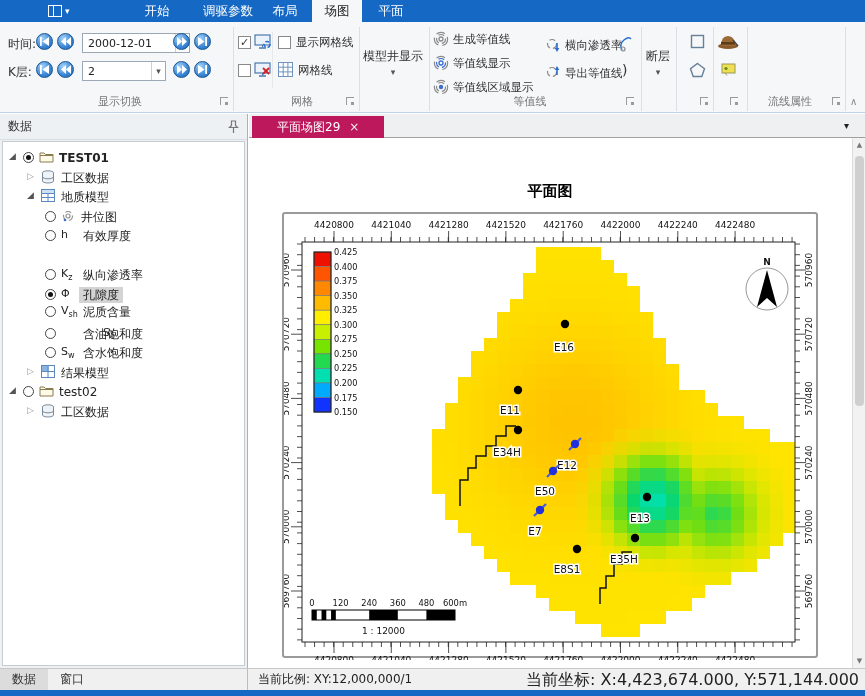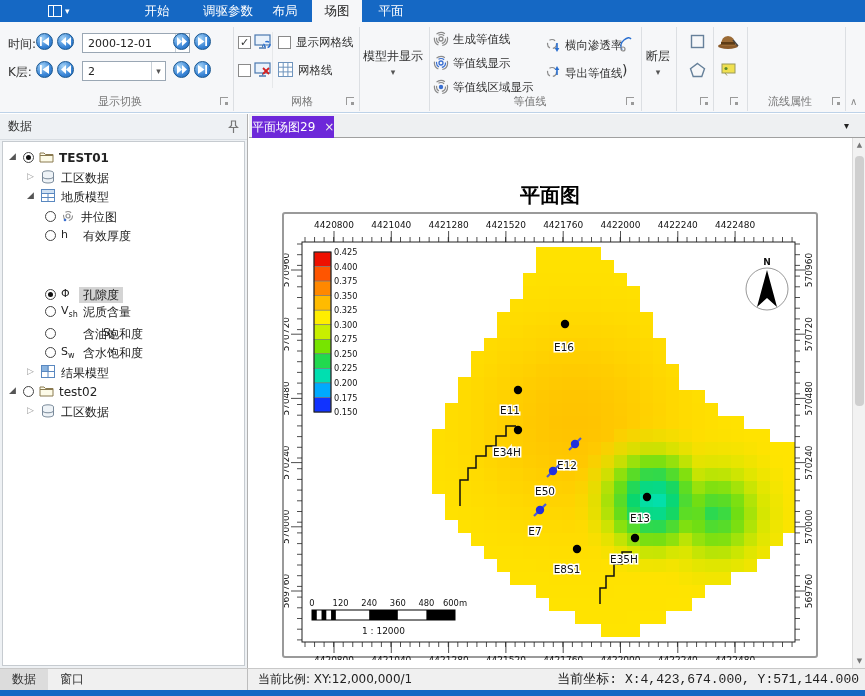--- a/index.html
+++ b/index.html
@@ -44,39 +44,39 @@
   .tradio.on:after{content:"";position:absolute;left:2px;top:2px;width:5px;height:5px;border-radius:50%;background:#111;}
   .ticon{position:absolute;top:2px;width:15px;height:15px;}
   .tglyph{position:absolute;top:2px;font-size:11px;color:#222;white-space:nowrap;}
   .tglyph sub{font-size:8px;}
   .tlabel{position:absolute;top:2px;font-size:12px;color:#222;white-space:nowrap;padding:0 4px;line-height:16px;}
   .tlabel.bold{font-weight:bold;}
   .tlabel.sel{background:#d4d4d4;}
   
   #docarea{position:absolute;left:249px;top:114px;width:616px;height:554px;background:#fff;}
   #tabstrip{position:absolute;left:0;top:0;width:100%;height:24px;background:#eef0f2;border-bottom:1px solid #a0a0a0;}
-  .doctab{position:absolute;left:3px;top:2px;height:22px;background:#6d28d9;color:#fff;font-size:12px;
-          display:flex;align-items:center;gap:9px;padding:0 0;}
+  .doctab{position:absolute;left:3px;top:2px;height:22px;background:#be185d;color:#fff;font-size:12px;
+          display:flex;align-items:center;gap:9px;padding:0 25px;}
   .doctab-x{font-size:12px;color:#eee;}
   #tablist-arr{position:absolute;right:16px;top:6px;color:#222;font-size:10px;}
   #canvas{position:absolute;left:0;top:24px;width:616px;height:530px;background:#fff;overflow:hidden;}
-  #map-title{position:absolute;left:33px;top:44px;width:536px;text-align:center;font-size:20px;font-weight:bold;color:#000;}
+  #map-title{position:absolute;left:33px;top:44px;width:536px;text-align:center;font-size:15px;font-weight:bold;color:#000;}
   #map-page{position:absolute;left:33px;top:74px;width:536px;height:446px;background:#fff;
             border:2px solid #9a9a9a;border-radius:3px;}
   #map-svg text{font-family:"DejaVu Sans","Liberation Sans",sans-serif;}
   #vscroll{position:absolute;right:0;top:0;width:13px;height:530px;background:#f2f2f2;border-left:1px solid #dcdcdc;}
   .scr-arr{position:absolute;left:0;width:13px;text-align:center;font-size:7px;color:#777;}
   #scr-thumb{position:absolute;left:2px;top:18px;width:9px;height:250px;background:#cfcfcf;border-radius:4px;}
   
   #statusbar{position:absolute;left:0;top:668px;width:865px;height:22px;background:#f0f0f0;border-top:1px solid #c8c8c8;}
   #status-left{position:absolute;left:0;top:0;width:248px;height:22px;border-right:1px solid #bdbdbd;display:flex;align-items:stretch;}
   .stab{padding:0 12px;line-height:21px;font-size:12px;color:#333;}
   .stab.active{background:#dcdcdc;}
   #status-scale{position:absolute;left:258px;top:0;line-height:21px;font-size:12px;color:#222;}
-  #status-coord{position:absolute;right:6px;top:0;line-height:21px;font-size:13px;color:#222;font-family:Liberation Mono, monospace;}
+  #status-coord{position:absolute;right:6px;top:0;line-height:21px;font-size:16px;color:#222;}
   #bluestrip{position:absolute;left:0;top:690px;width:865px;height:6px;background:#1568c4;}
 </style>
 </head>
 <body>
 
 <div id="app">
 
   <div id="titlebar">
     <div id="appmenu">
       <svg width="14" height="12" viewBox="0 0 14 12">
@@ -322,20 +322,25 @@
               <circle cx="7" cy="7" r="2" fill="none" stroke="#909090" stroke-width="1.2"></circle>
               <circle cx="7" cy="7" r="4.5" fill="none" stroke="#909090" stroke-width="1.1" stroke-dasharray="6 3"></circle>
               <circle cx="4" cy="11" r="1.3" fill="#3a6fd0"></circle>
             </svg></span>
           <span class="tlabel" style="left: 74px;">井位图</span>
         </div>
         <div class="trow" style="top: 84px;">
           <span class="tradio" style="left: 42px;"></span>
           <span class="tglyph" style="left: 58px;">h</span>
           <span class="tlabel" style="left: 76px;">有效厚度</span>
+        </div>
+        <div class="trow" style="top: 123px;">
+          <span class="tradio" style="left: 42px;"></span>
+          <span class="tglyph" style="left: 58px;">K<sub>z</sub></span>
+          <span class="tlabel" style="left: 76px;">纵向渗透率</span>
         </div>
         <div class="trow" style="top: 142.5px;">
           <span class="tradio on" style="left: 42px;"></span>
           <span class="tglyph" style="left: 58px;">Φ</span>
           <span class="tlabel sel" style="left: 76px;">孔隙度</span>
         </div>
         <div class="trow" style="top: 160px;">
           <span class="tradio" style="left: 42px;"></span>
           <span class="tglyph" style="left: 58px;">V<sub>sh</sub></span>
           <span class="tlabel" style="left: 76px;">泥质含量</span>

